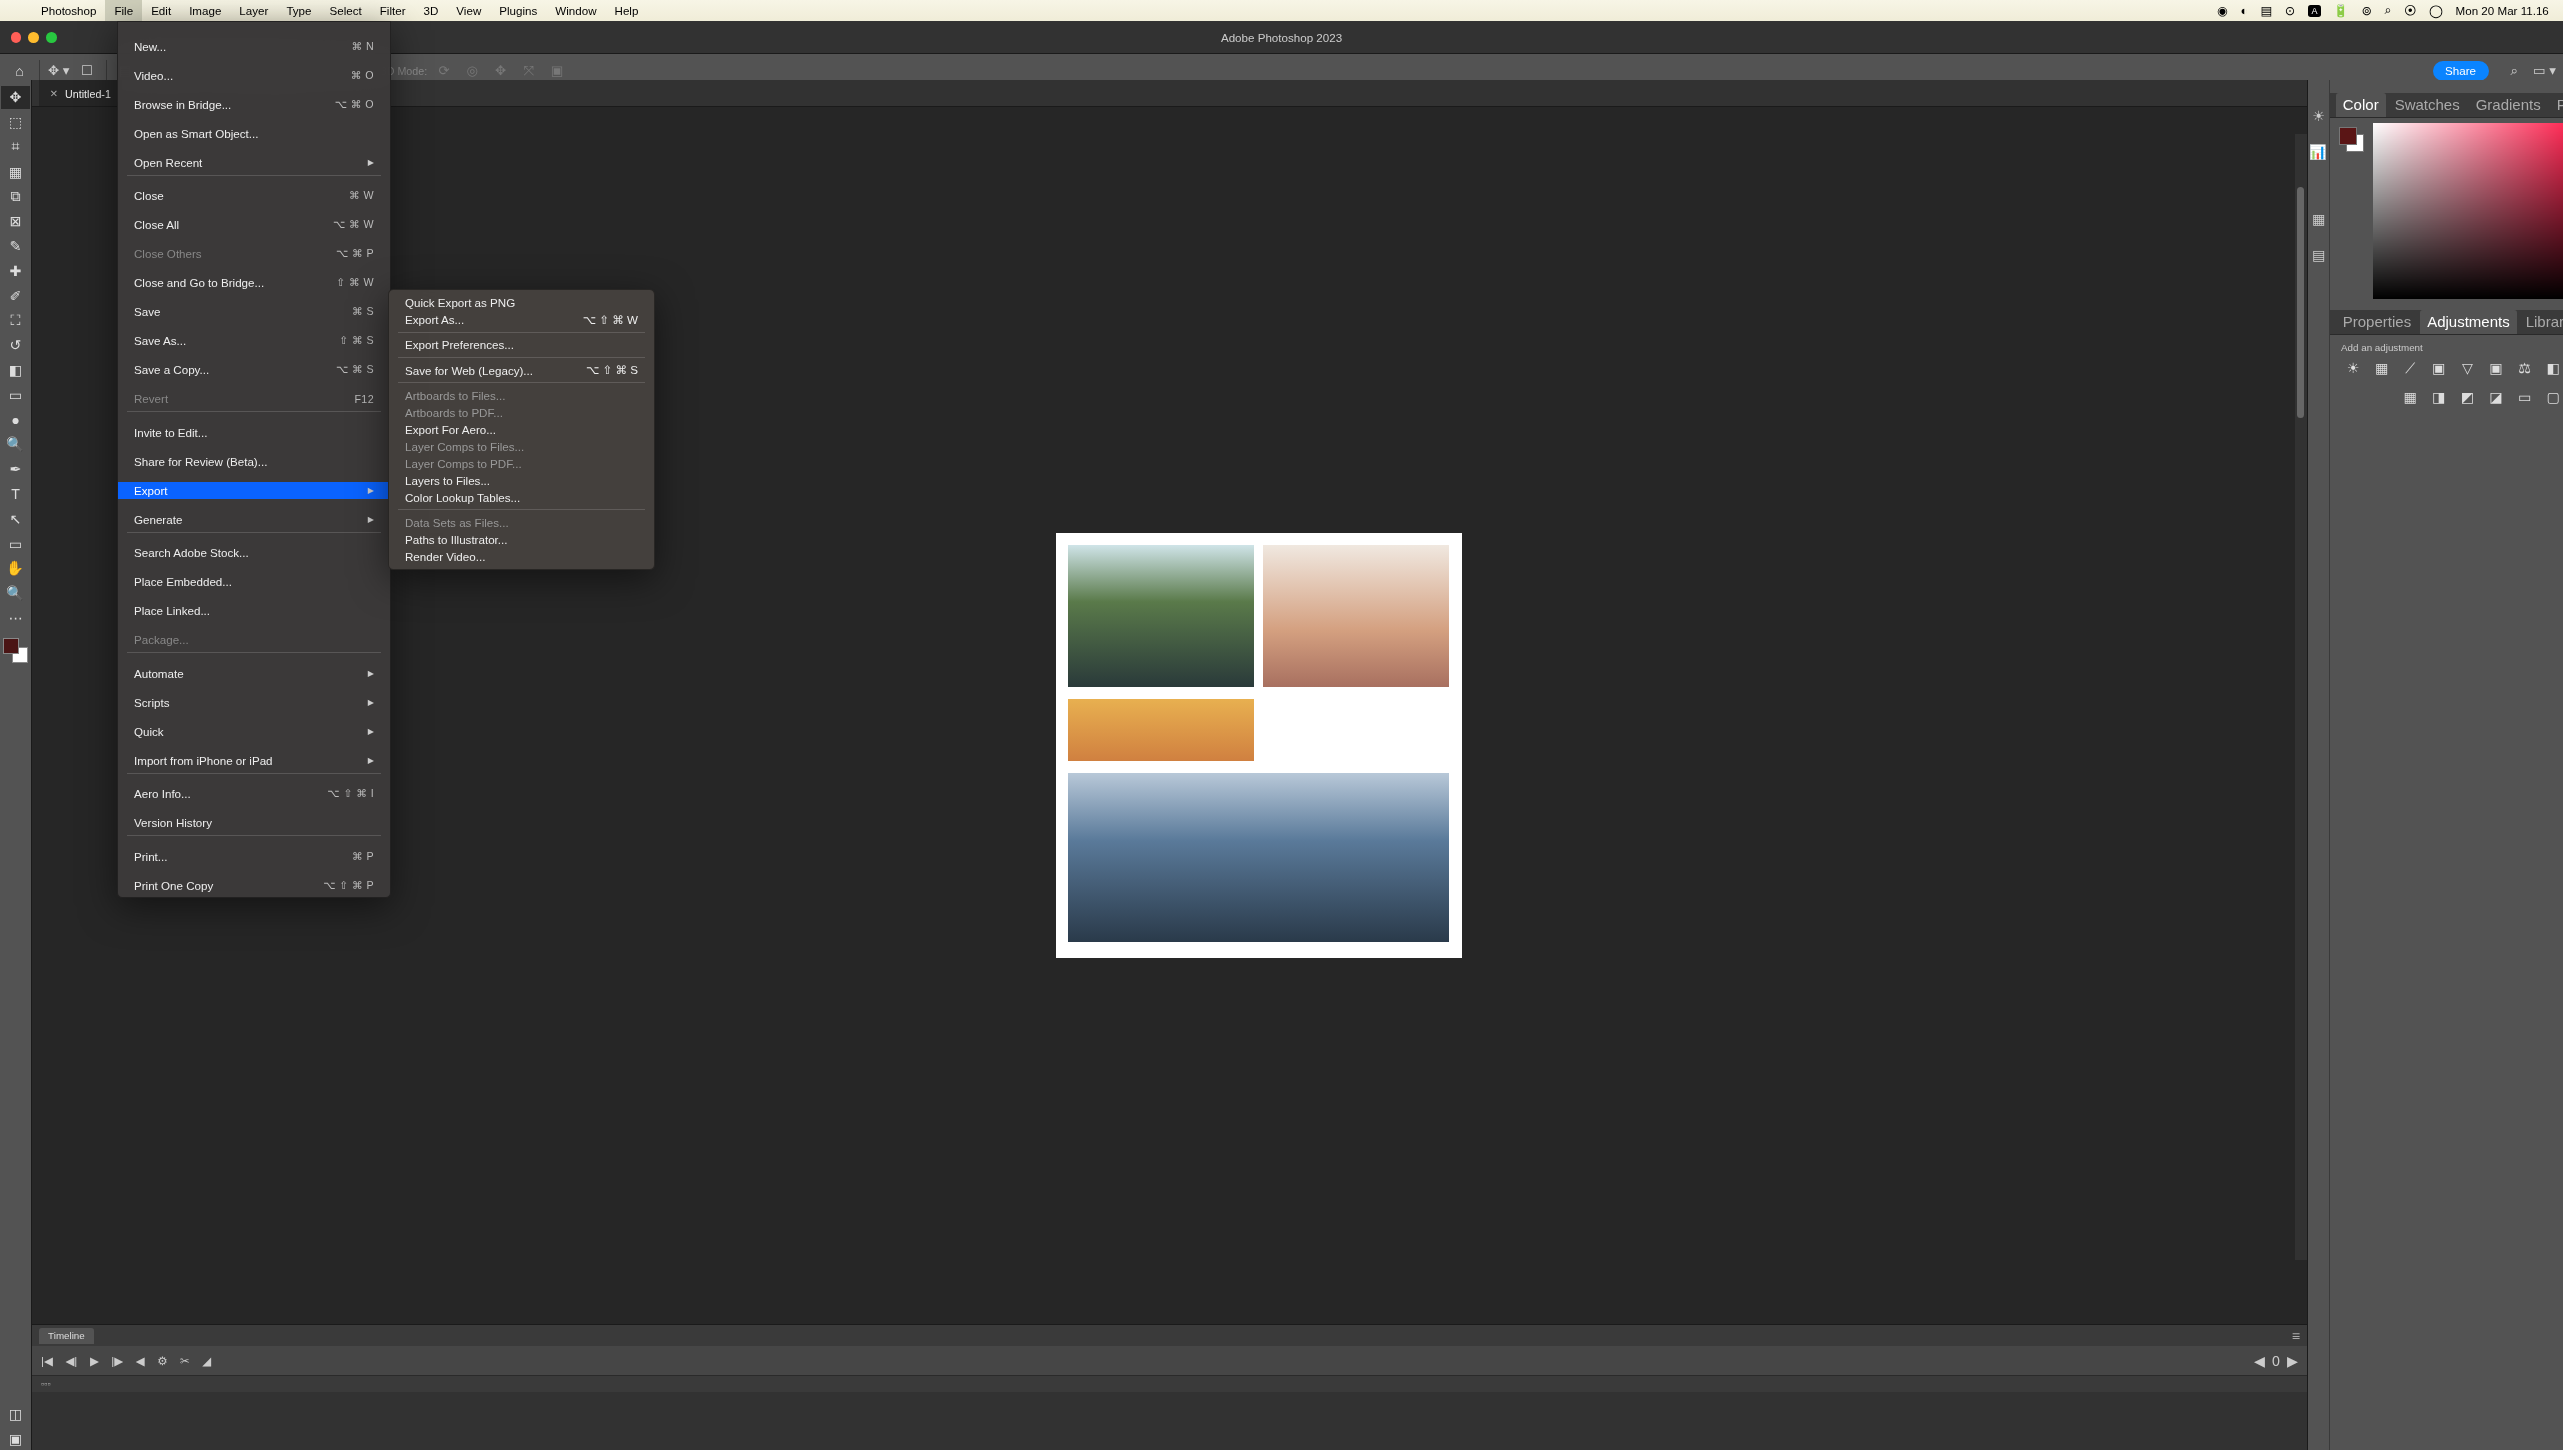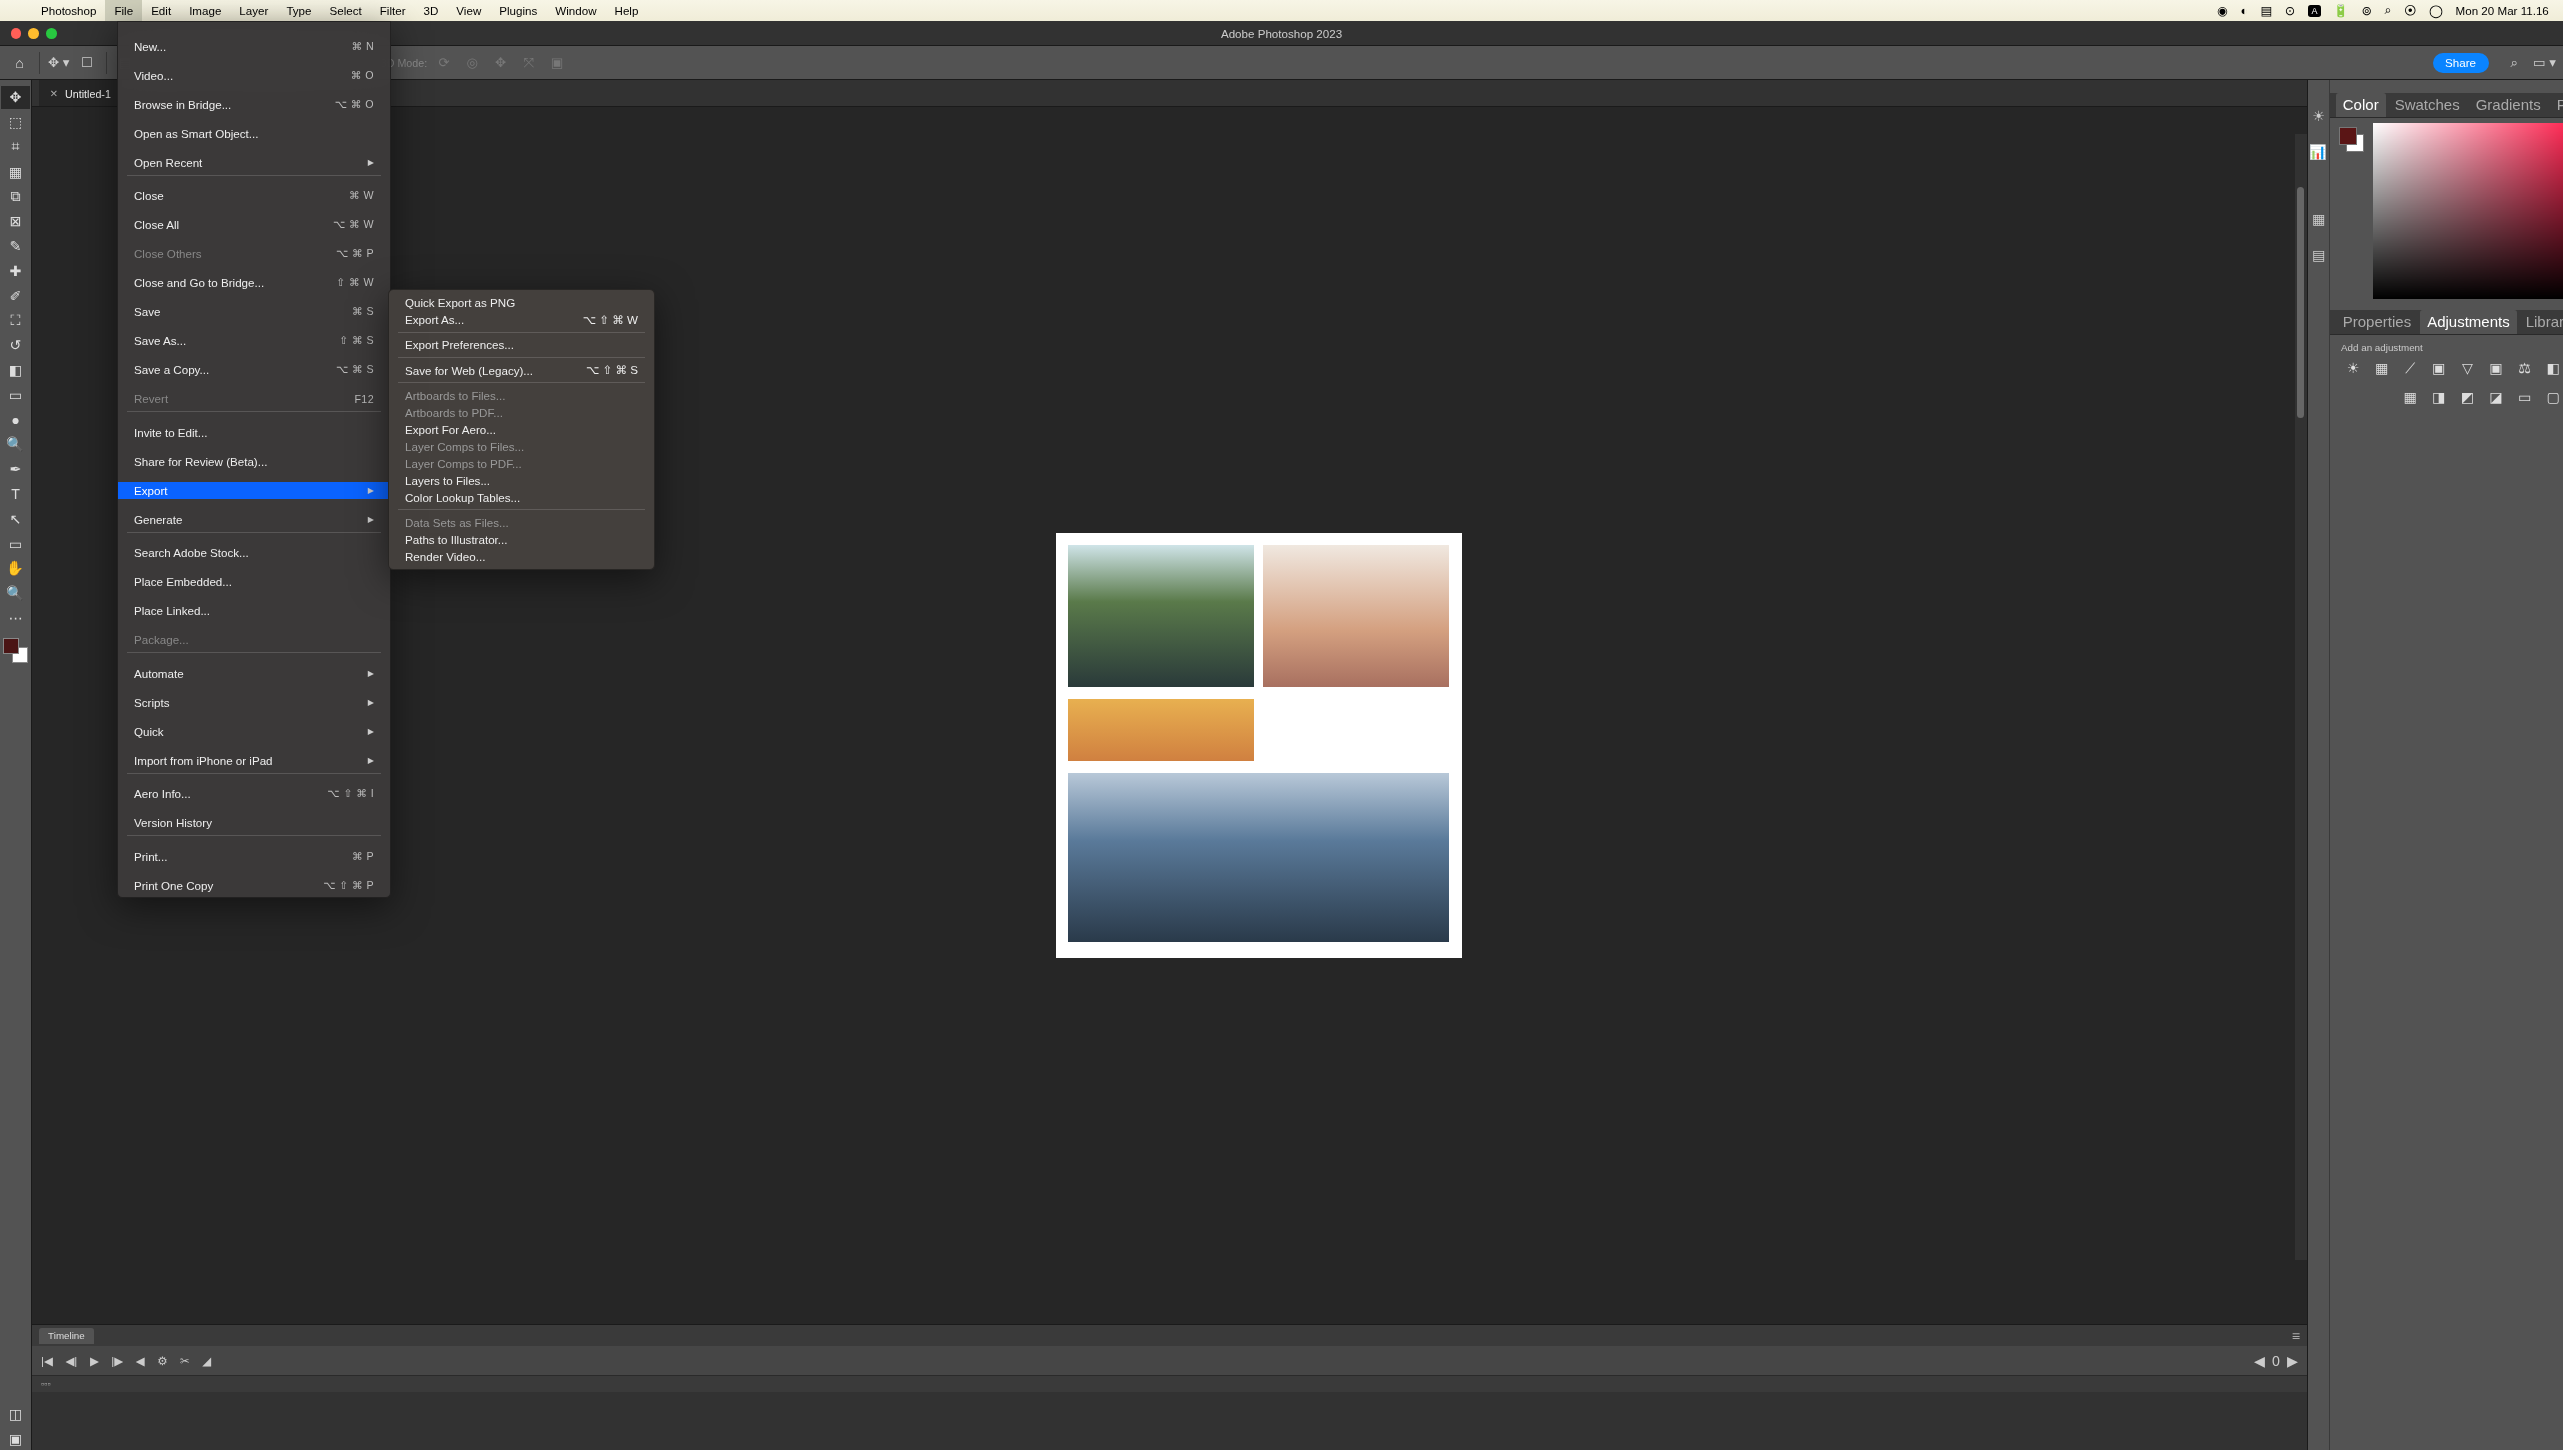--- a/index.html
+++ b/index.html
@@ -10,21 +10,21 @@
 .mac-menubar .apple { padding: 0 16px 0 16px; font-size: 13.3px; }
 .mac-menubar .app-name { font-weight: 400; padding: 0 9px; }
 .mac-menubar .menu-item { padding: 0 9px; height: 100%; display: flex; align-items: center; }
 .mac-menubar .menu-item.active { background: #d0d0bc; }
 .mac-menubar .right { margin-left: auto; display: flex; align-items: center; gap: 12.5px; padding-right: 14.2px; }
 .mac-menubar .right .ico { font-size: 12.5px; }
 .mac-menubar .datetime { font-size: 11.6px; }
 
 
 .window { position: absolute; top: 21.4px; left: 0; right: 0; bottom: 0; background: #323232; }
-.titlebar { height: 25px; background: #323232; display: flex; align-items: center; position: relative; border-bottom: 0.9px solid #1a1a1a; }
+.titlebar { height: 33px; background: #323232; display: flex; align-items: center; position: relative; border-bottom: 0.9px solid #1a1a1a; }
 .traffic-lights { display: flex; gap: 7.1px; padding-left: 10.7px; }
 .tl { width: 10.7px; height: 10.7px; border-radius: 50%; }
 .tl.red { background: #ff5f57; }
 .tl.yellow { background: #febc2e; }
 .tl.green { background: #28c840; }
 .titlebar .title { position: absolute; left: 50%; transform: translateX(-50%); color: #ccc; font-size: 11.6px; }
 
 
 .options-bar { height: 34px; background: #535353; display: flex; align-items: center; padding: 0 7.1px; gap: 5.3px; border-bottom: 0.9px solid #1a1a1a; }
 .options-bar .home-btn { width: 25px; height: 25px; display: flex; align-items: center; justify-content: center; color: #ddd; border-radius: 2.7px; }

